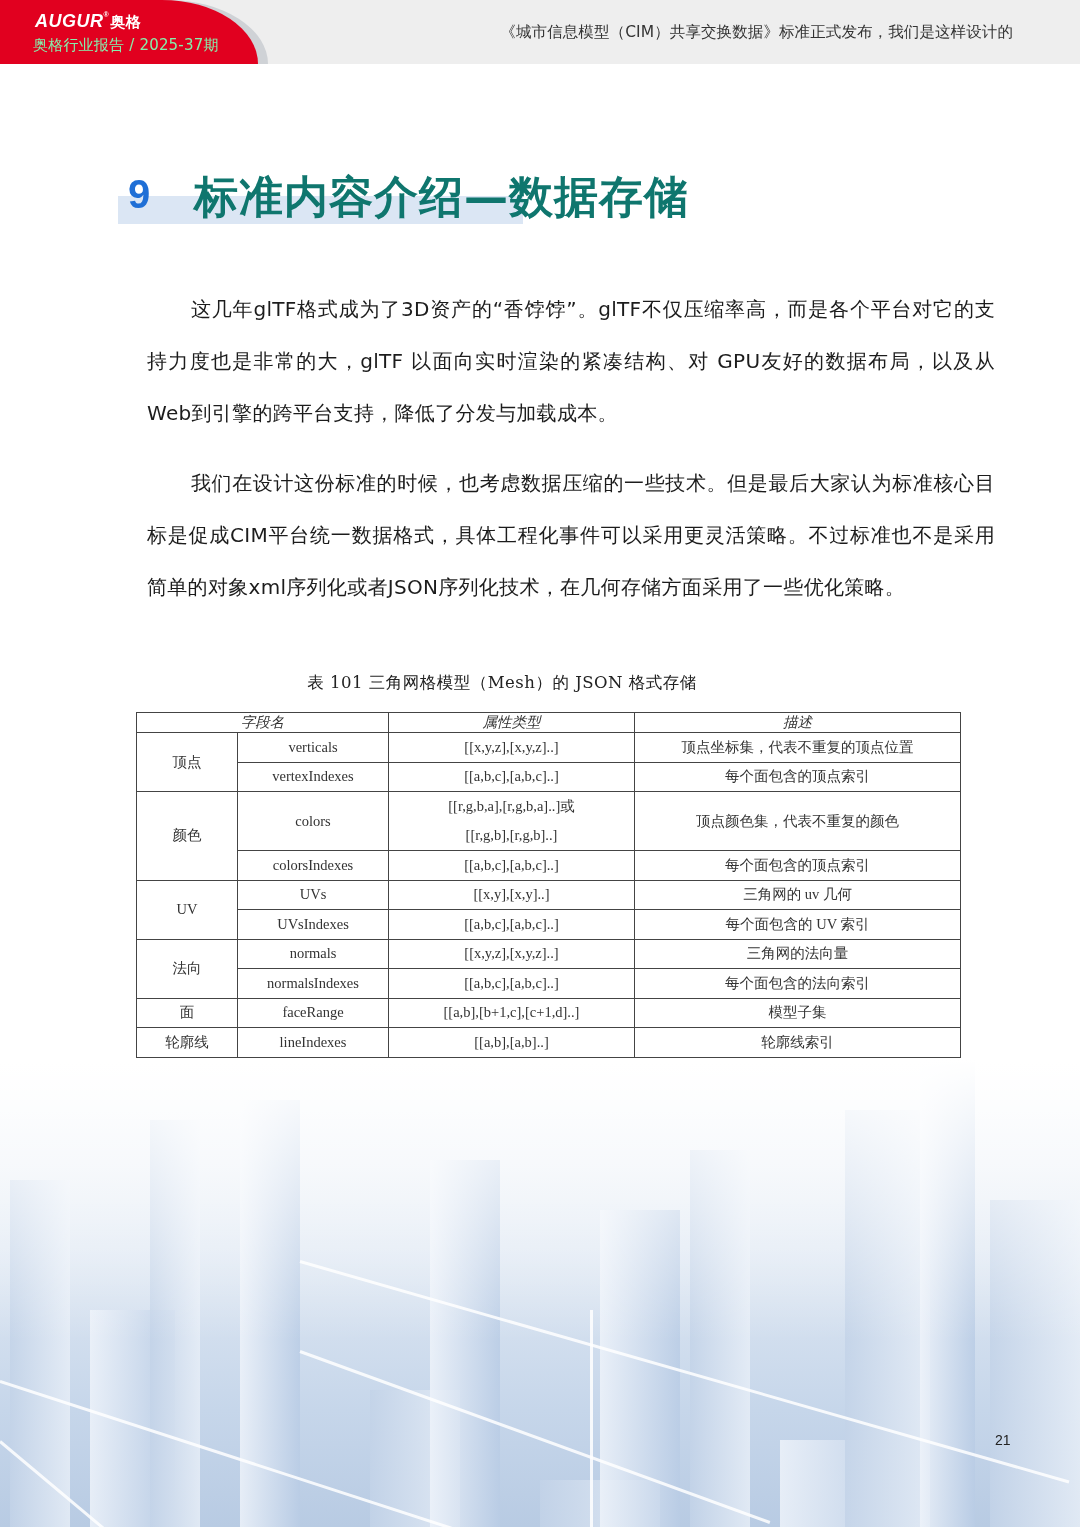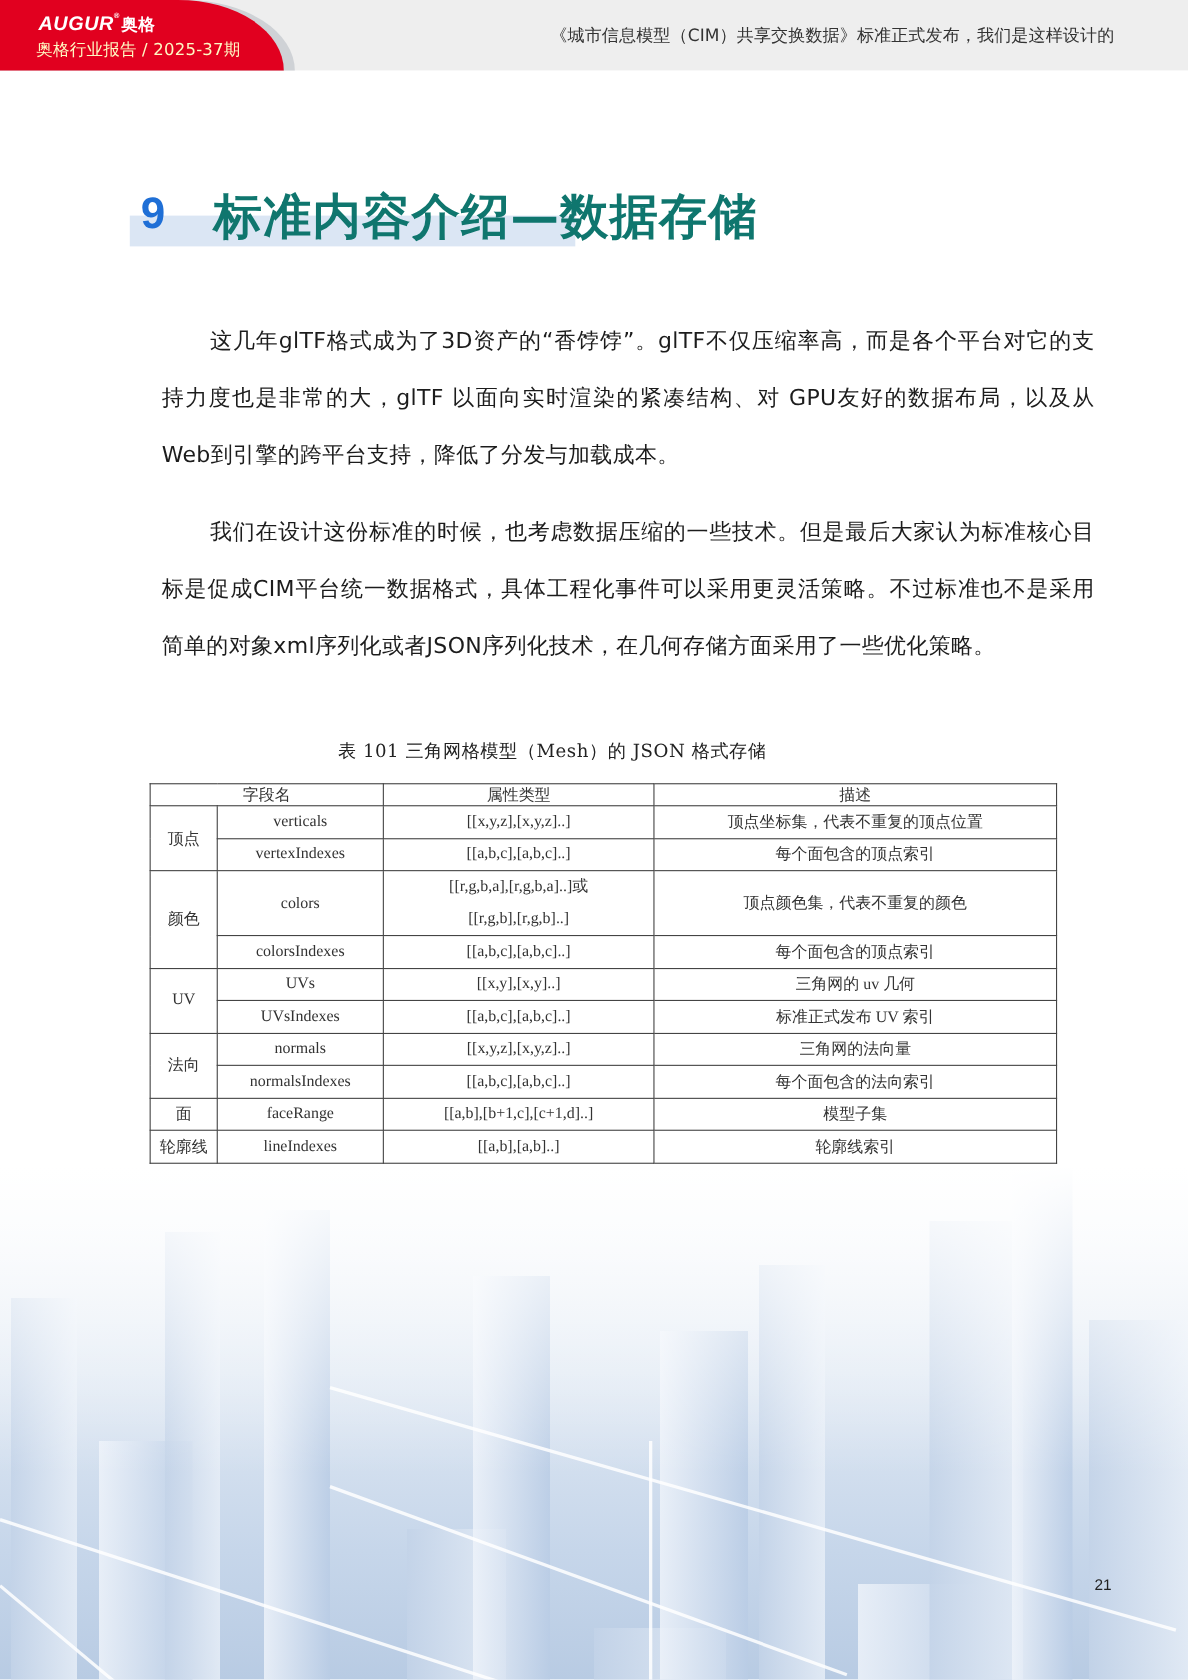--- a/index.html
+++ b/index.html
@@ -6,21 +6,21 @@
     html, body { width: 1080px; height: 1527px; overflow: hidden; background: #ffffff; }
     body { position: relative; font-family: "DejaVu Sans", "Liberation Sans", sans-serif; color: #222; }
 
     
     .header { position: absolute; left: 0; top: 0; width: 1080px; height: 64px; background: #eeeeee; }
     .brand-shadow { position: absolute; left: 0; top: 0; width: 268px; height: 64px; background: #cfd2d6; border-top-right-radius: 100px 64px; }
     .brand-block { position: absolute; left: 0; top: 0; width: 258px; height: 64px; background: #e1001f; border-top-right-radius: 96px 64px; }
     .brand-logo { position: absolute; left: 35px; top: 11px; color: #fff; font-family: "Liberation Sans", sans-serif; font-weight: 900; font-size: 18px; letter-spacing: 0.5px; font-style: italic; }
     .brand-logo .logo-cn { font-size: 15px; font-style: normal; font-weight: bold; margin-left: 1px; }
     .brand-logo .reg { font-size: 7px; vertical-align: top; font-style: normal; }
-    .brand-sub { position: absolute; left: 33px; top: 36px; color: #fef9c3; font-size: 15px; font-family: "DejaVu Sans", sans-serif; letter-spacing: 0.2px; }
+    .brand-sub { position: absolute; left: 33px; top: 36px; color: #86efac; font-size: 15px; font-family: "DejaVu Sans", sans-serif; letter-spacing: 0.2px; }
     .header-title { position: absolute; right: 67px; top: 22px; color: #333; font-size: 15.5px; font-family: "DejaVu Sans", sans-serif; letter-spacing: 0.1px; }
 
     
     .city { position: absolute; left: 0; top: 1060px; width: 1080px; height: 467px; overflow: hidden; }
     .city-fade { position: absolute; inset: 0; background: linear-gradient(to bottom, #ffffff 0%, rgba(255,255,255,0.6) 25%, rgba(255,255,255,0) 60%); z-index: 5; }
     .city-base { position: absolute; inset: 0; background: linear-gradient(to bottom, #f4f7fb 0%, #dfe8f3 40%, #c6d6ea 75%, #b8cbe3 100%); }
     .bld { position: absolute; background: linear-gradient(to right, #c3d3e8, #e7eef7); opacity: 0.85; }
     .bld.l { background: linear-gradient(to right, #eef3fa, #b9cce5); }
     .road { position: absolute; height: 3px; background: rgba(255,255,255,0.85); transform-origin: left center; }
 
@@ -31,22 +31,22 @@
 
     
     .para { position: absolute; left: 118px; width: 848px; font-size: 20px; line-height: 52px; color: #1c1c1c; font-family: "DejaVu Sans", sans-serif; text-indent: 44px; text-align: justify; letter-spacing: 0.3px; margin-left: 29px; }
     .p1 { top: 283px; }
     .p2 { top: 457px; }
 
     
     .table-caption { position: absolute; left: 0; width: 1004px; top: 672px; text-align: center; font-size: 16.5px; color: #222; font-family: "DejaVu Serif", "Liberation Serif", serif; letter-spacing: 0.5px; }
     table.mesh { position: absolute; left: 136px; top: 712px; width: 825px; border-collapse: collapse; font-family: "Liberation Serif", "DejaVu Serif", serif; font-size: 14.5px; color: #333; background: rgba(255,255,255,0.92); }
     table.mesh th, table.mesh td { border: 1.3px solid #444; text-align: center; vertical-align: middle; font-weight: normal; padding: 0; height: 29.5px; }
-    table.mesh th { height: 17px; }
-    .c1 { width: 61px; }
+    table.mesh th { height: 17px; font-style: italic; }
+    .c1 { width: 101px; }
     .c2 { width: 151px; }
     .c3 { width: 246px; margin-top: 42px; }
     .tall { height: 58px !important; line-height: 29px; }
 
     .page-num { position: absolute; left: 995px; top: 1432px; font-family: "Liberation Sans", sans-serif; font-size: 14px; color: #222; z-index: 10; }
   </style>
 </head>
 <body>
 
 <div class="header">
@@ -131,21 +131,21 @@
 
     <tr>
       <td rowspan="2">UV</td>
       <td>UVs</td>
       <td>[[x,y],[x,y]..]</td>
       <td>三角网的 uv 几何</td>
     </tr>
     <tr>
       <td>UVsIndexes</td>
       <td>[[a,b,c],[a,b,c]..]</td>
-      <td>标准正式发布 UV 索引</td>
+      <td>每个面包含的 UV 索引</td>
     </tr>
 
     <tr>
       <td rowspan="2">法向</td>
       <td>normals</td>
       <td>[[x,y,z],[x,y,z]..]</td>
       <td>三角网的法向量</td>
     </tr>
     <tr>
       <td>normalsIndexes</td>

